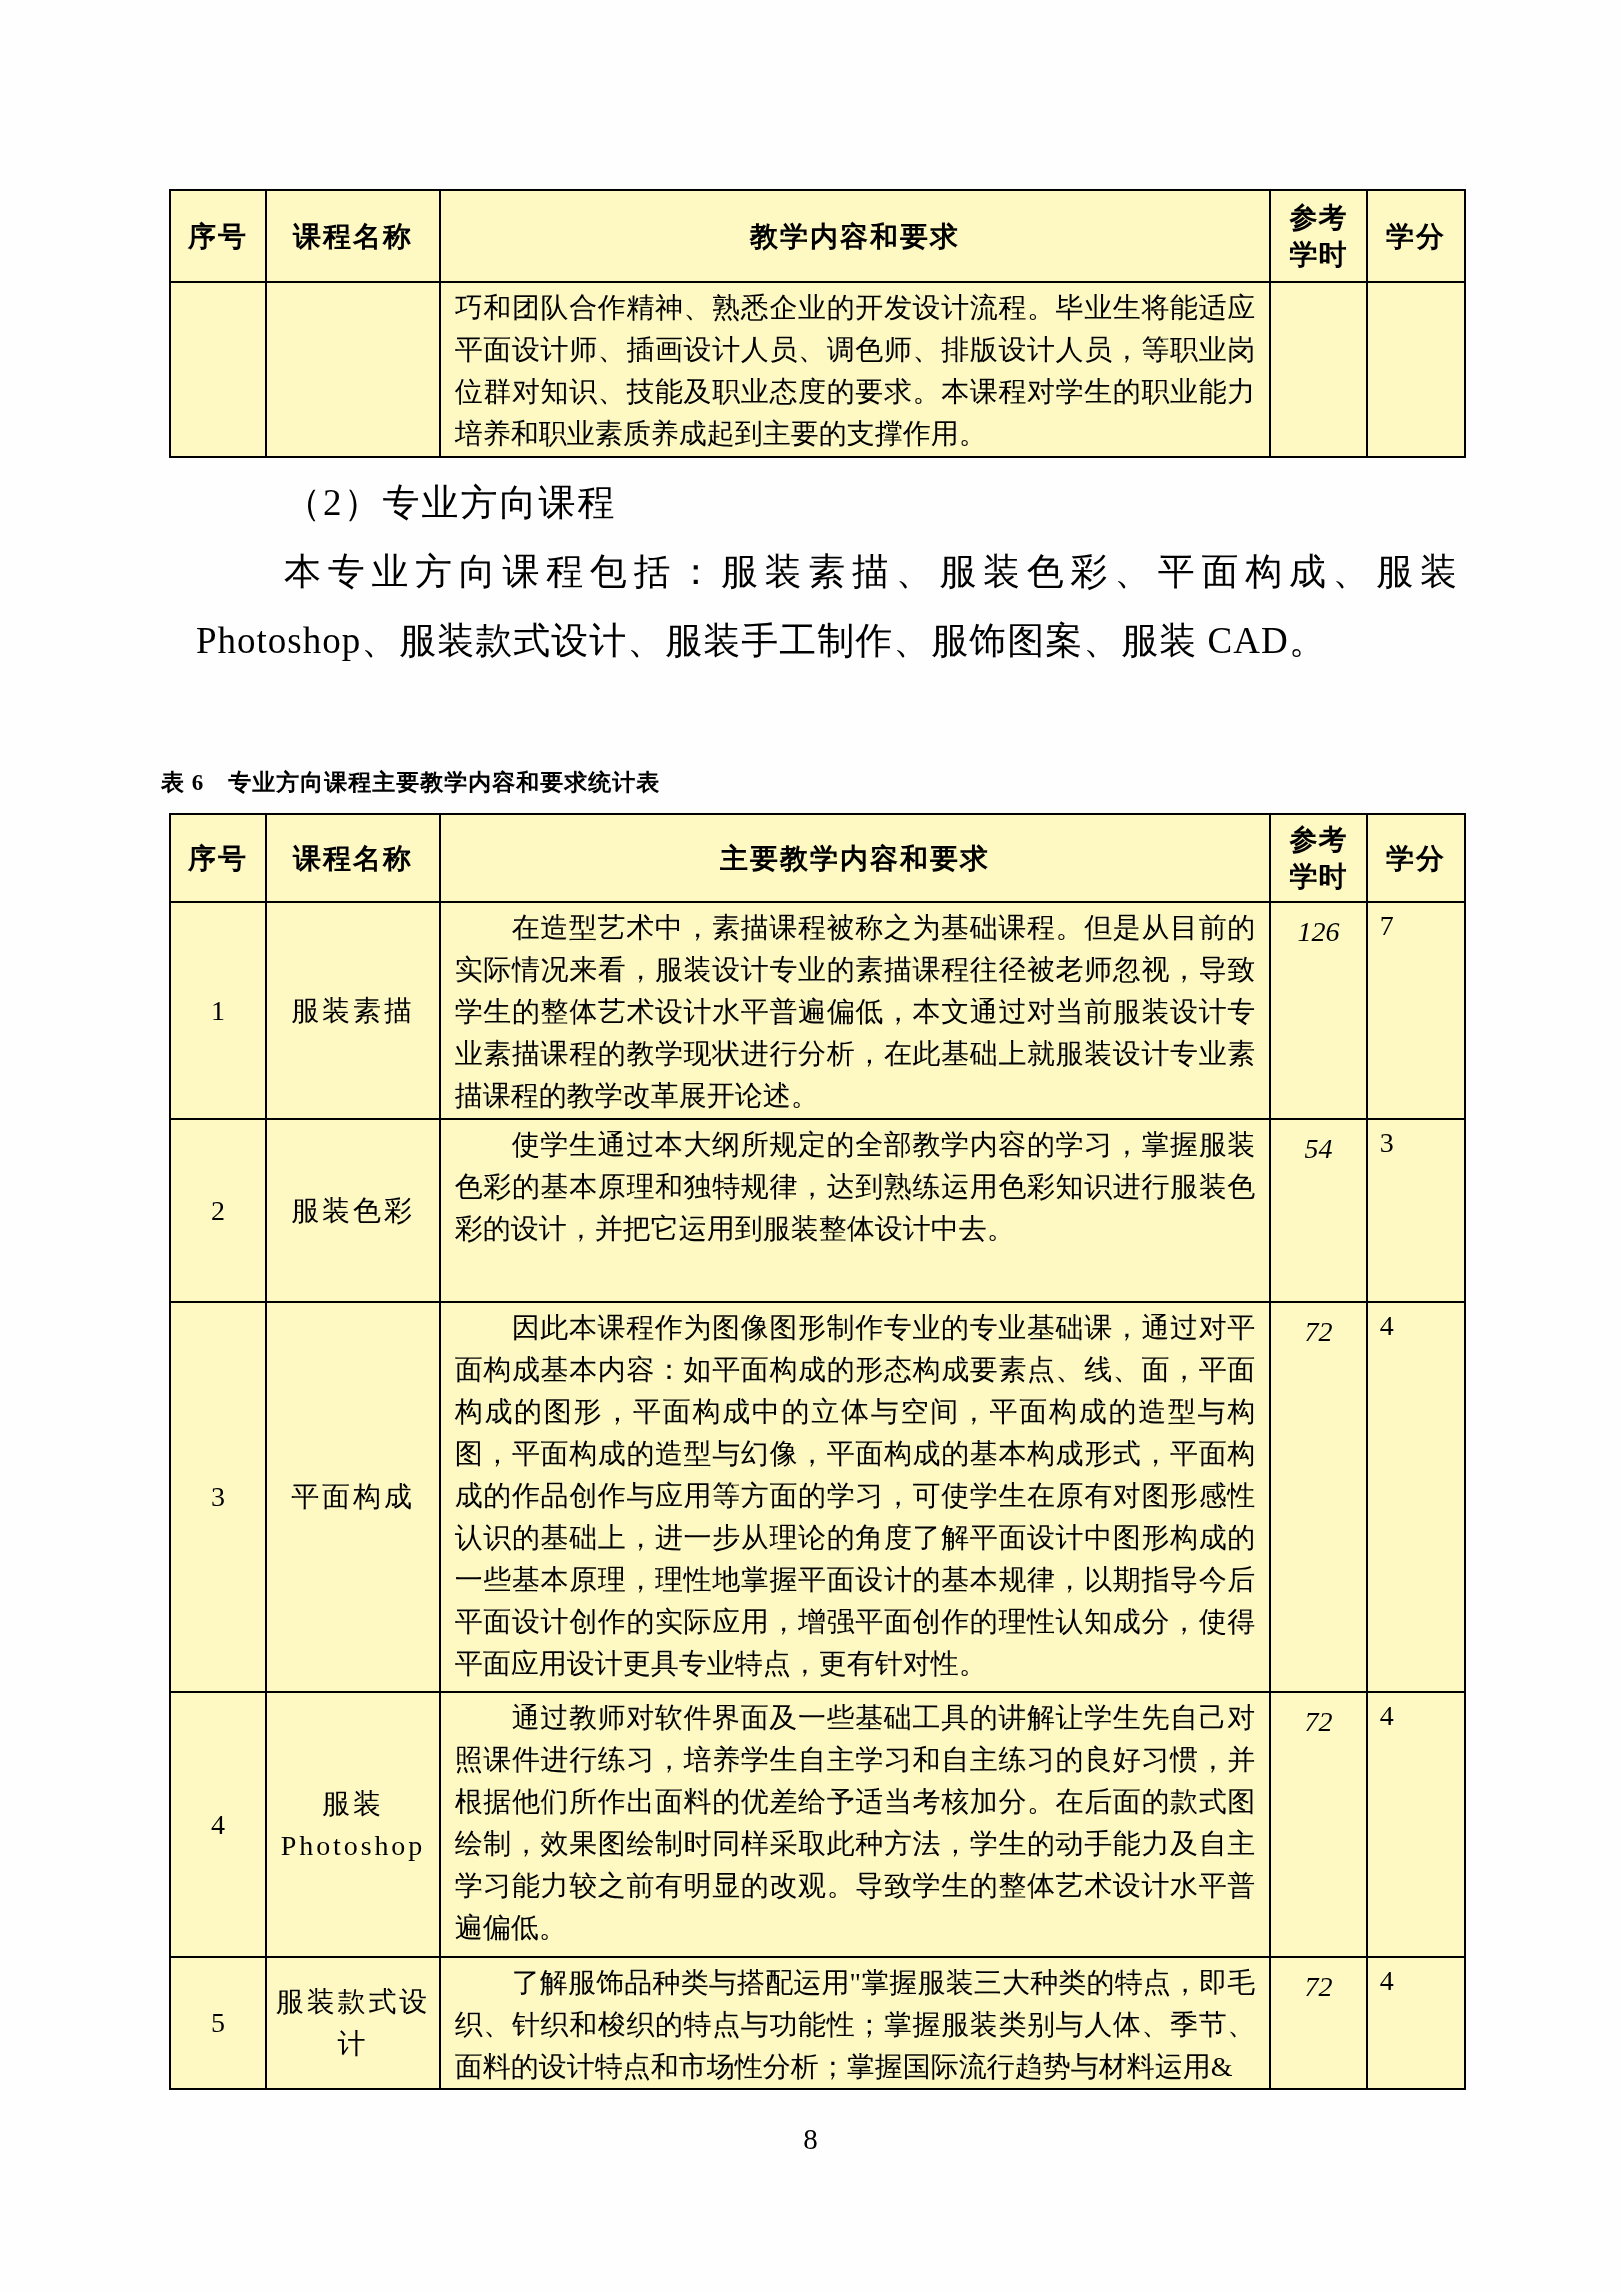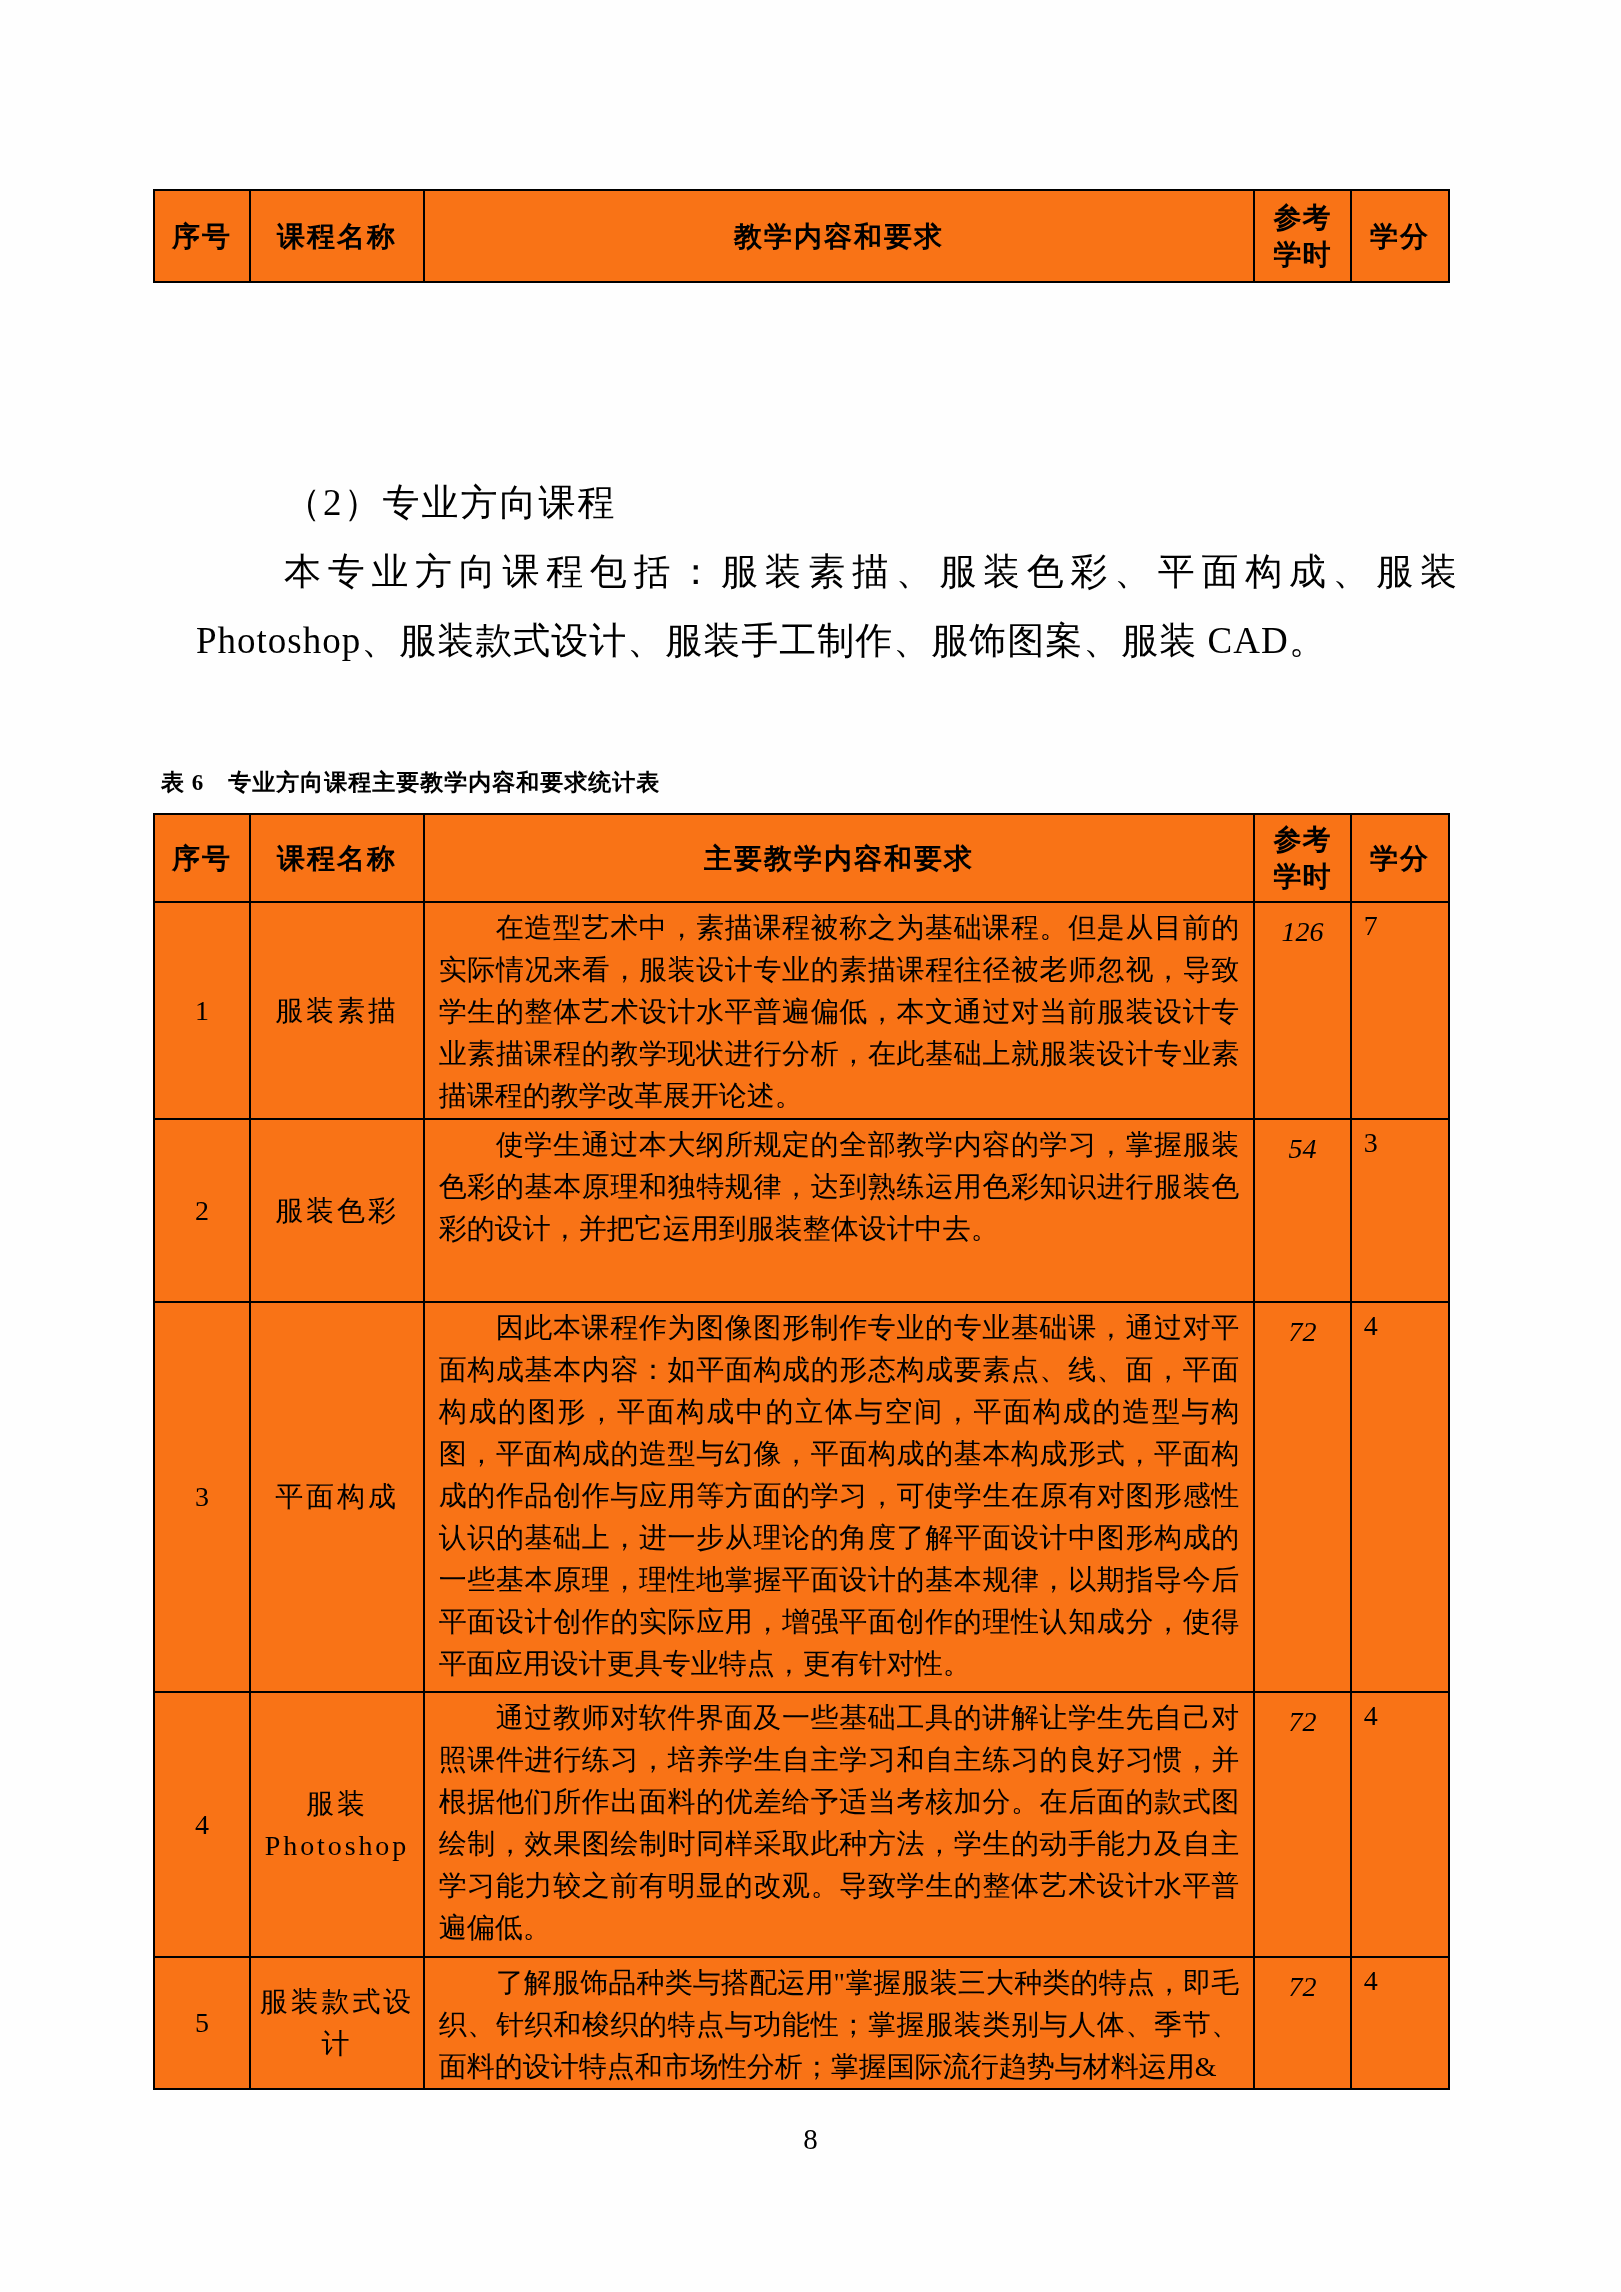--- a/index.html
+++ b/index.html
@@ -10,25 +10,25 @@
     margin: 0 auto;
     background: #fefefe;
     color: #000;
     font-family: "Liberation Serif", "DejaVu Serif", serif;
     overflow: hidden;
   }
 
   
   table.doc-table {
     position: absolute;
-    left: 153px;
+    left: 169px;
     width: 1296px;
     border-collapse: collapse;
     table-layout: fixed;
-    background: #f97316;
+    background: #fef9c3;
   }
   table.doc-table td, table.doc-table th {
     border: 2px solid #000;
     font-size: 28px;
     overflow: hidden;
   }
   #table-top   { top: 189px; }
   #table-main  { top: 813px; border-bottom: 2.9px solid #000; }
 
   tr.hdr       { height: 92px; }
@@ -138,20 +138,27 @@
     </colgroup>
     <tbody>
       <tr class="hdr">
         <th class="cell-h">序号</th>
         <th class="cell-h">课程名称</th>
         <th class="cell-h">教学内容和要求</th>
         <th class="cell-h hours-h">参考
 学时</th>
         <th class="cell-h">学分</th>
       </tr>
+      <tr class="r0">
+        <td class="no"></td>
+        <td class="course"></td>
+        <td class="content">巧和团队合作精神、熟悉企业的开发设计流程。毕业生将能适应平面设计师、插画设计人员、调色师、排版设计人员，等职业岗位群对知识、技能及职业态度的要求。本课程对学生的职业能力培养和职业素质养成起到主要的支撑作用。</td>
+        <td class="hours"></td>
+        <td class="credits"></td>
+      </tr>
     </tbody>
   </table>
 
   <div class="heading">（2）专业方向课程</div>
   <div class="para">本专业方向课程包括：服装素描、服装色彩、平面构成、服装 Photoshop、服装款式设计、服装手工制作、服饰图案、服装 CAD。</div>
 
   <div class="caption">表 6　专业方向课程主要教学内容和要求统计表</div>
 
   <table class="doc-table" id="table-main">
     <colgroup>

